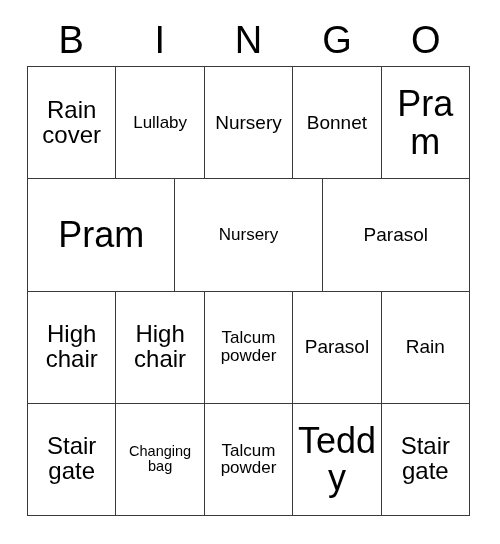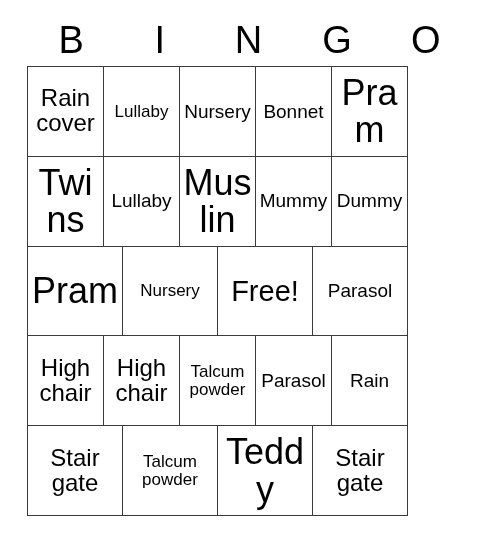--- a/index.html
+++ b/index.html
@@ -45,21 +45,21 @@
     color: #000000;
     letter-spacing: 0;
     user-select: none;
   }
 
   
   .grid {
     position: absolute;
     left: 27px;
     top: 66px;
-    width: 381px;
+    width: 443px;
     height: 450px;
     box-sizing: border-box;
     border-top: 1.5px solid #3a3a3a;
     border-left: 1.5px solid #3a3a3a;
     display: flex;
     flex-direction: column;
   }
   .grid-row {
     flex: 1 1 0;
     display: flex;
@@ -124,47 +124,27 @@
           <span class="cell-text">Nursery</span>
         </div>
       <div class="cell fs-md" style="border-right-color: rgb(58, 58, 58); border-bottom-color: rgb(58, 58, 58);">
           <span class="cell-text">Bonnet</span>
         </div>
       <div class="cell fs-xl" style="border-right-color: rgb(58, 58, 58); border-bottom-color: rgb(58, 58, 58);">
           <span class="cell-text">Pram</span>
         </div>
     </div>
 
-    <div class="grid-row">
-      <div class="cell fs-xl" style="border-right-color: rgb(58, 58, 58); border-bottom-color: rgb(58, 58, 58);">
-          <span class="cell-text">Twins</span>
-        </div>
-      <div class="cell fs-md" style="border-right-color: rgb(58, 58, 58); border-bottom-color: rgb(58, 58, 58);">
-          <span class="cell-text">Lullaby</span>
-        </div>
-      <div class="cell fs-xl" style="border-right-color: rgb(58, 58, 58); border-bottom-color: rgb(58, 58, 58);">
-          <span class="cell-text">Muslin</span>
-        </div>
-      <div class="cell fs-md" style="border-right-color: rgb(58, 58, 58); border-bottom-color: rgb(58, 58, 58);">
-          <span class="cell-text">Mummy</span>
-        </div>
-      <div class="cell fs-md" style="border-right-color: rgb(58, 58, 58); border-bottom-color: rgb(58, 58, 58);">
-          <span class="cell-text">Dummy</span>
-        </div>
-    </div>
 
     <div class="grid-row">
       <div class="cell fs-xl" style="border-right-color: rgb(58, 58, 58); border-bottom-color: rgb(58, 58, 58);">
           <span class="cell-text">Pram</span>
         </div>
       <div class="cell fs-sm" style="border-right-color: rgb(58, 58, 58); border-bottom-color: rgb(58, 58, 58);">
           <span class="cell-text">Nursery</span>
-        </div>
-      <div class="cell fs-xxl" style="border-right-color: rgb(58, 58, 58); border-bottom-color: rgb(58, 58, 58);">
-          <span class="cell-text">Free!</span>
         </div>
       <div class="cell fs-md" style="border-right-color: rgb(58, 58, 58); border-bottom-color: rgb(58, 58, 58);">
           <span class="cell-text">Parasol</span>
         </div>
     </div>
 
     <div class="grid-row">
       <div class="cell fs-lg" style="border-right-color: rgb(58, 58, 58); border-bottom-color: rgb(58, 58, 58);">
           <span class="cell-text">High
 chair</span>
@@ -183,20 +163,24 @@
       <div class="cell fs-md" style="border-right-color: rgb(58, 58, 58); border-bottom-color: rgb(58, 58, 58);">
           <span class="cell-text">Rain</span>
         </div>
     </div>
 
     <div class="grid-row">
       <div class="cell fs-lg" style="border-right-color: rgb(58, 58, 58); border-bottom-color: rgb(58, 58, 58);">
           <span class="cell-text">Stair
 gate</span>
         </div>
+      <div class="cell fs-xs" style="border-right-color: rgb(58, 58, 58); border-bottom-color: rgb(58, 58, 58);">
+          <span class="cell-text">Changing
+bag</span>
+        </div>
       <div class="cell fs-sm" style="border-right-color: rgb(58, 58, 58); border-bottom-color: rgb(58, 58, 58);">
           <span class="cell-text">Talcum
 powder</span>
         </div>
       <div class="cell fs-xl" style="border-right-color: rgb(58, 58, 58); border-bottom-color: rgb(58, 58, 58);">
           <span class="cell-text">Teddy</span>
         </div>
       <div class="cell fs-lg" style="border-right-color: rgb(58, 58, 58); border-bottom-color: rgb(58, 58, 58);">
           <span class="cell-text">Stair
 gate</span>

